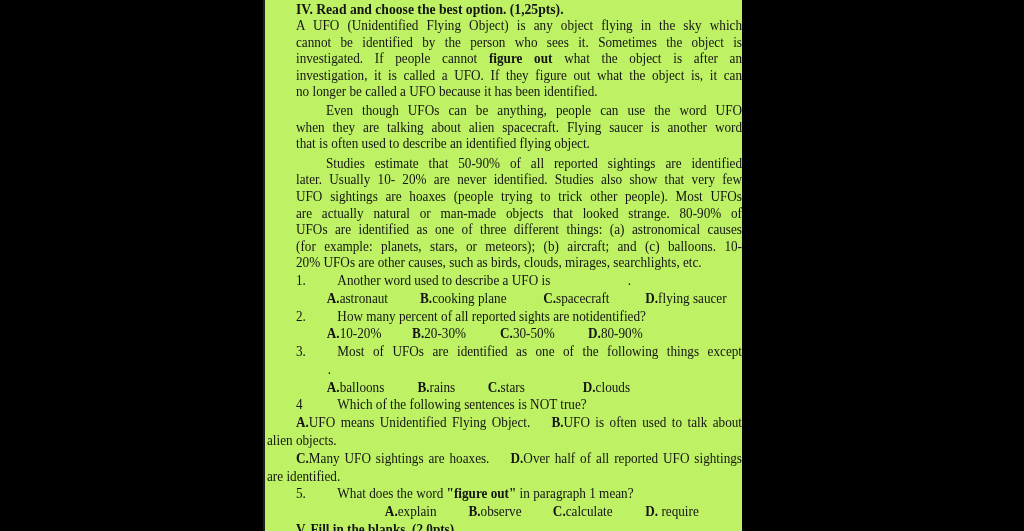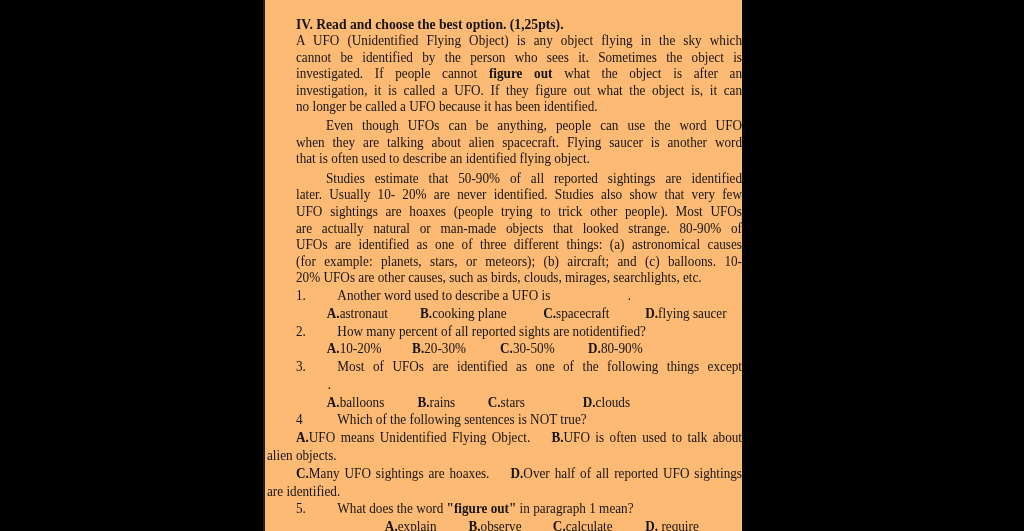--- a/index.html
+++ b/index.html
@@ -4,22 +4,22 @@
 <style>
   html,body{margin:0;padding:0;}
   body{
     width:1024px;height:531px;overflow:hidden;position:relative;
     background:#000;
     font-family:"Liberation Serif","DejaVu Serif",serif;
   }
   .edge-strip{position:absolute;left:263px;top:0;width:2px;height:531px;background:#1e1e1e;}
   .page{
     position:absolute;left:265px;top:0;width:477px;height:531px;
-    background:#fdba74;color:#141414;overflow:hidden;
-    box-sizing:border-box;padding:15px 0 0 31px;
+    background:#bef264;color:#141414;overflow:hidden;
+    box-sizing:border-box;padding:0 0 0 31px;
   }
   
   .squeeze{width:540px;transform:scaleX(0.8797);transform-origin:0 0;}
   .content{width:507px;font-size:15px;line-height:16.6px;}
   .heading{font-weight:bold;font-size:15.5px;line-height:17px;white-space:nowrap;}
   .pline{text-align:justify;text-align-last:justify;height:16.6px;overflow:hidden;}
   .pline.last{text-align-last:left;}
   .pline.indent{padding-left:34px;}
   b,.b{font-weight:bold;}
   .questions{margin-top:1px;font-size:15px;line-height:17.8px;}

